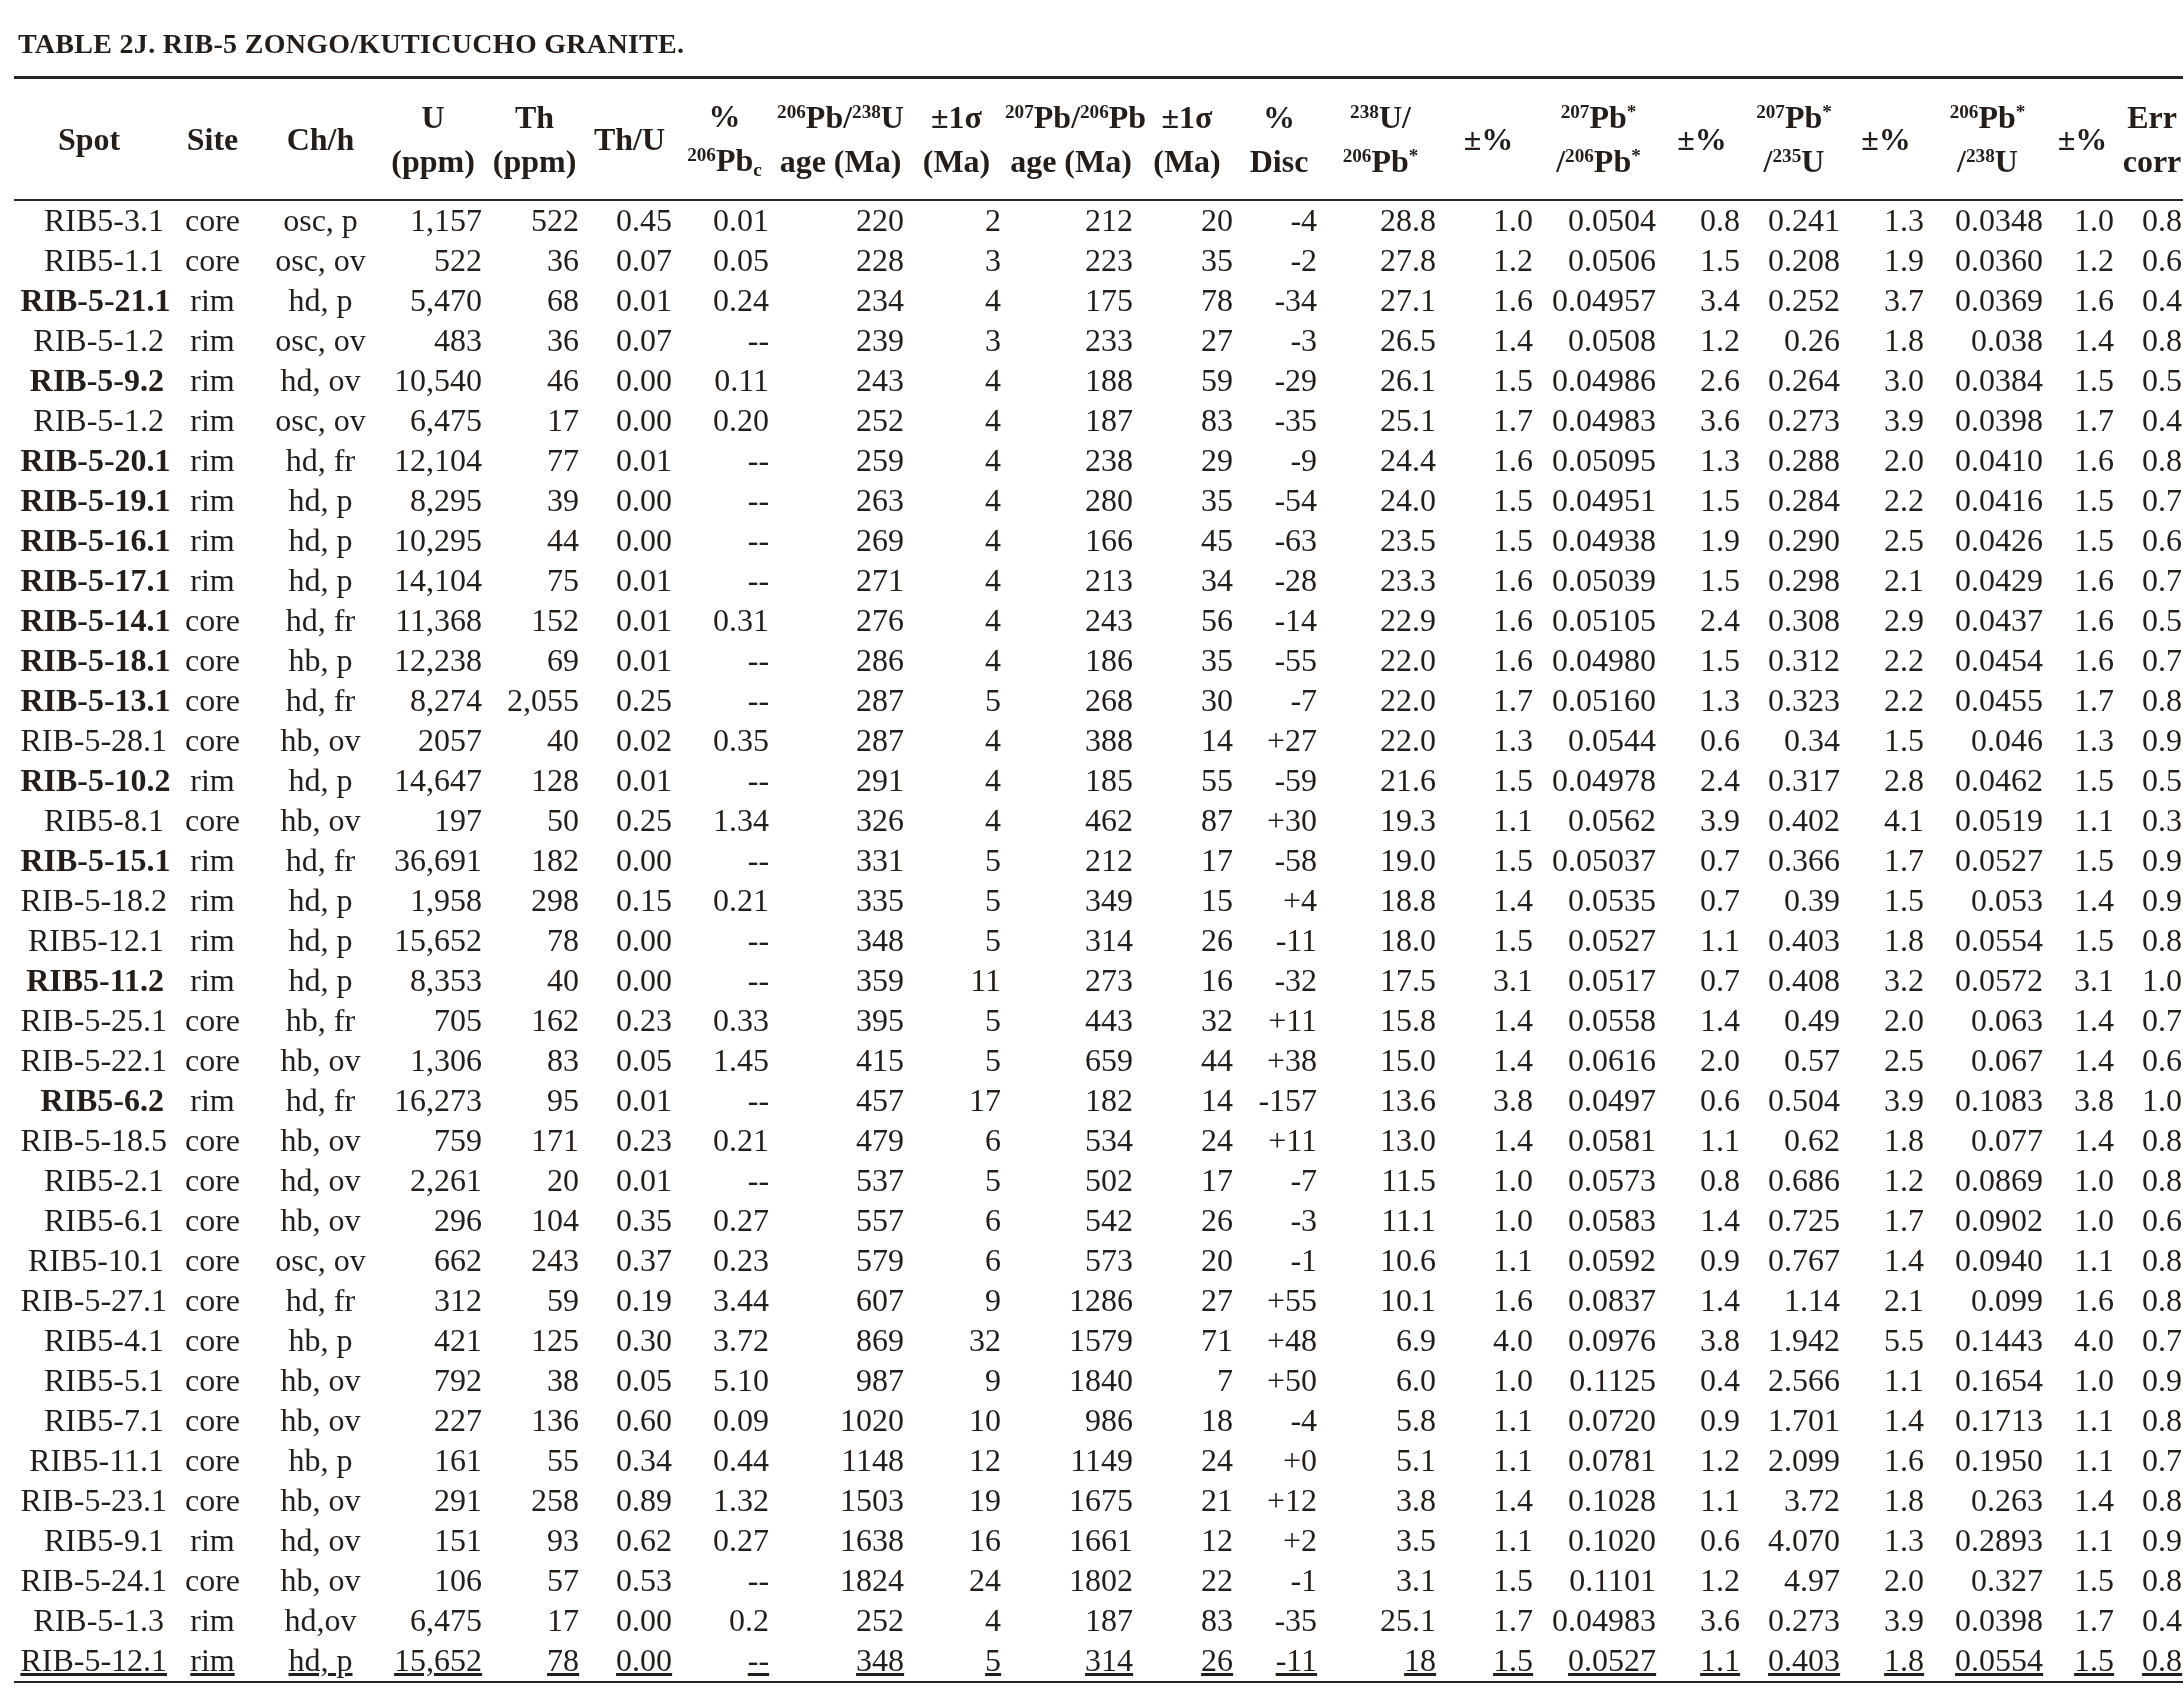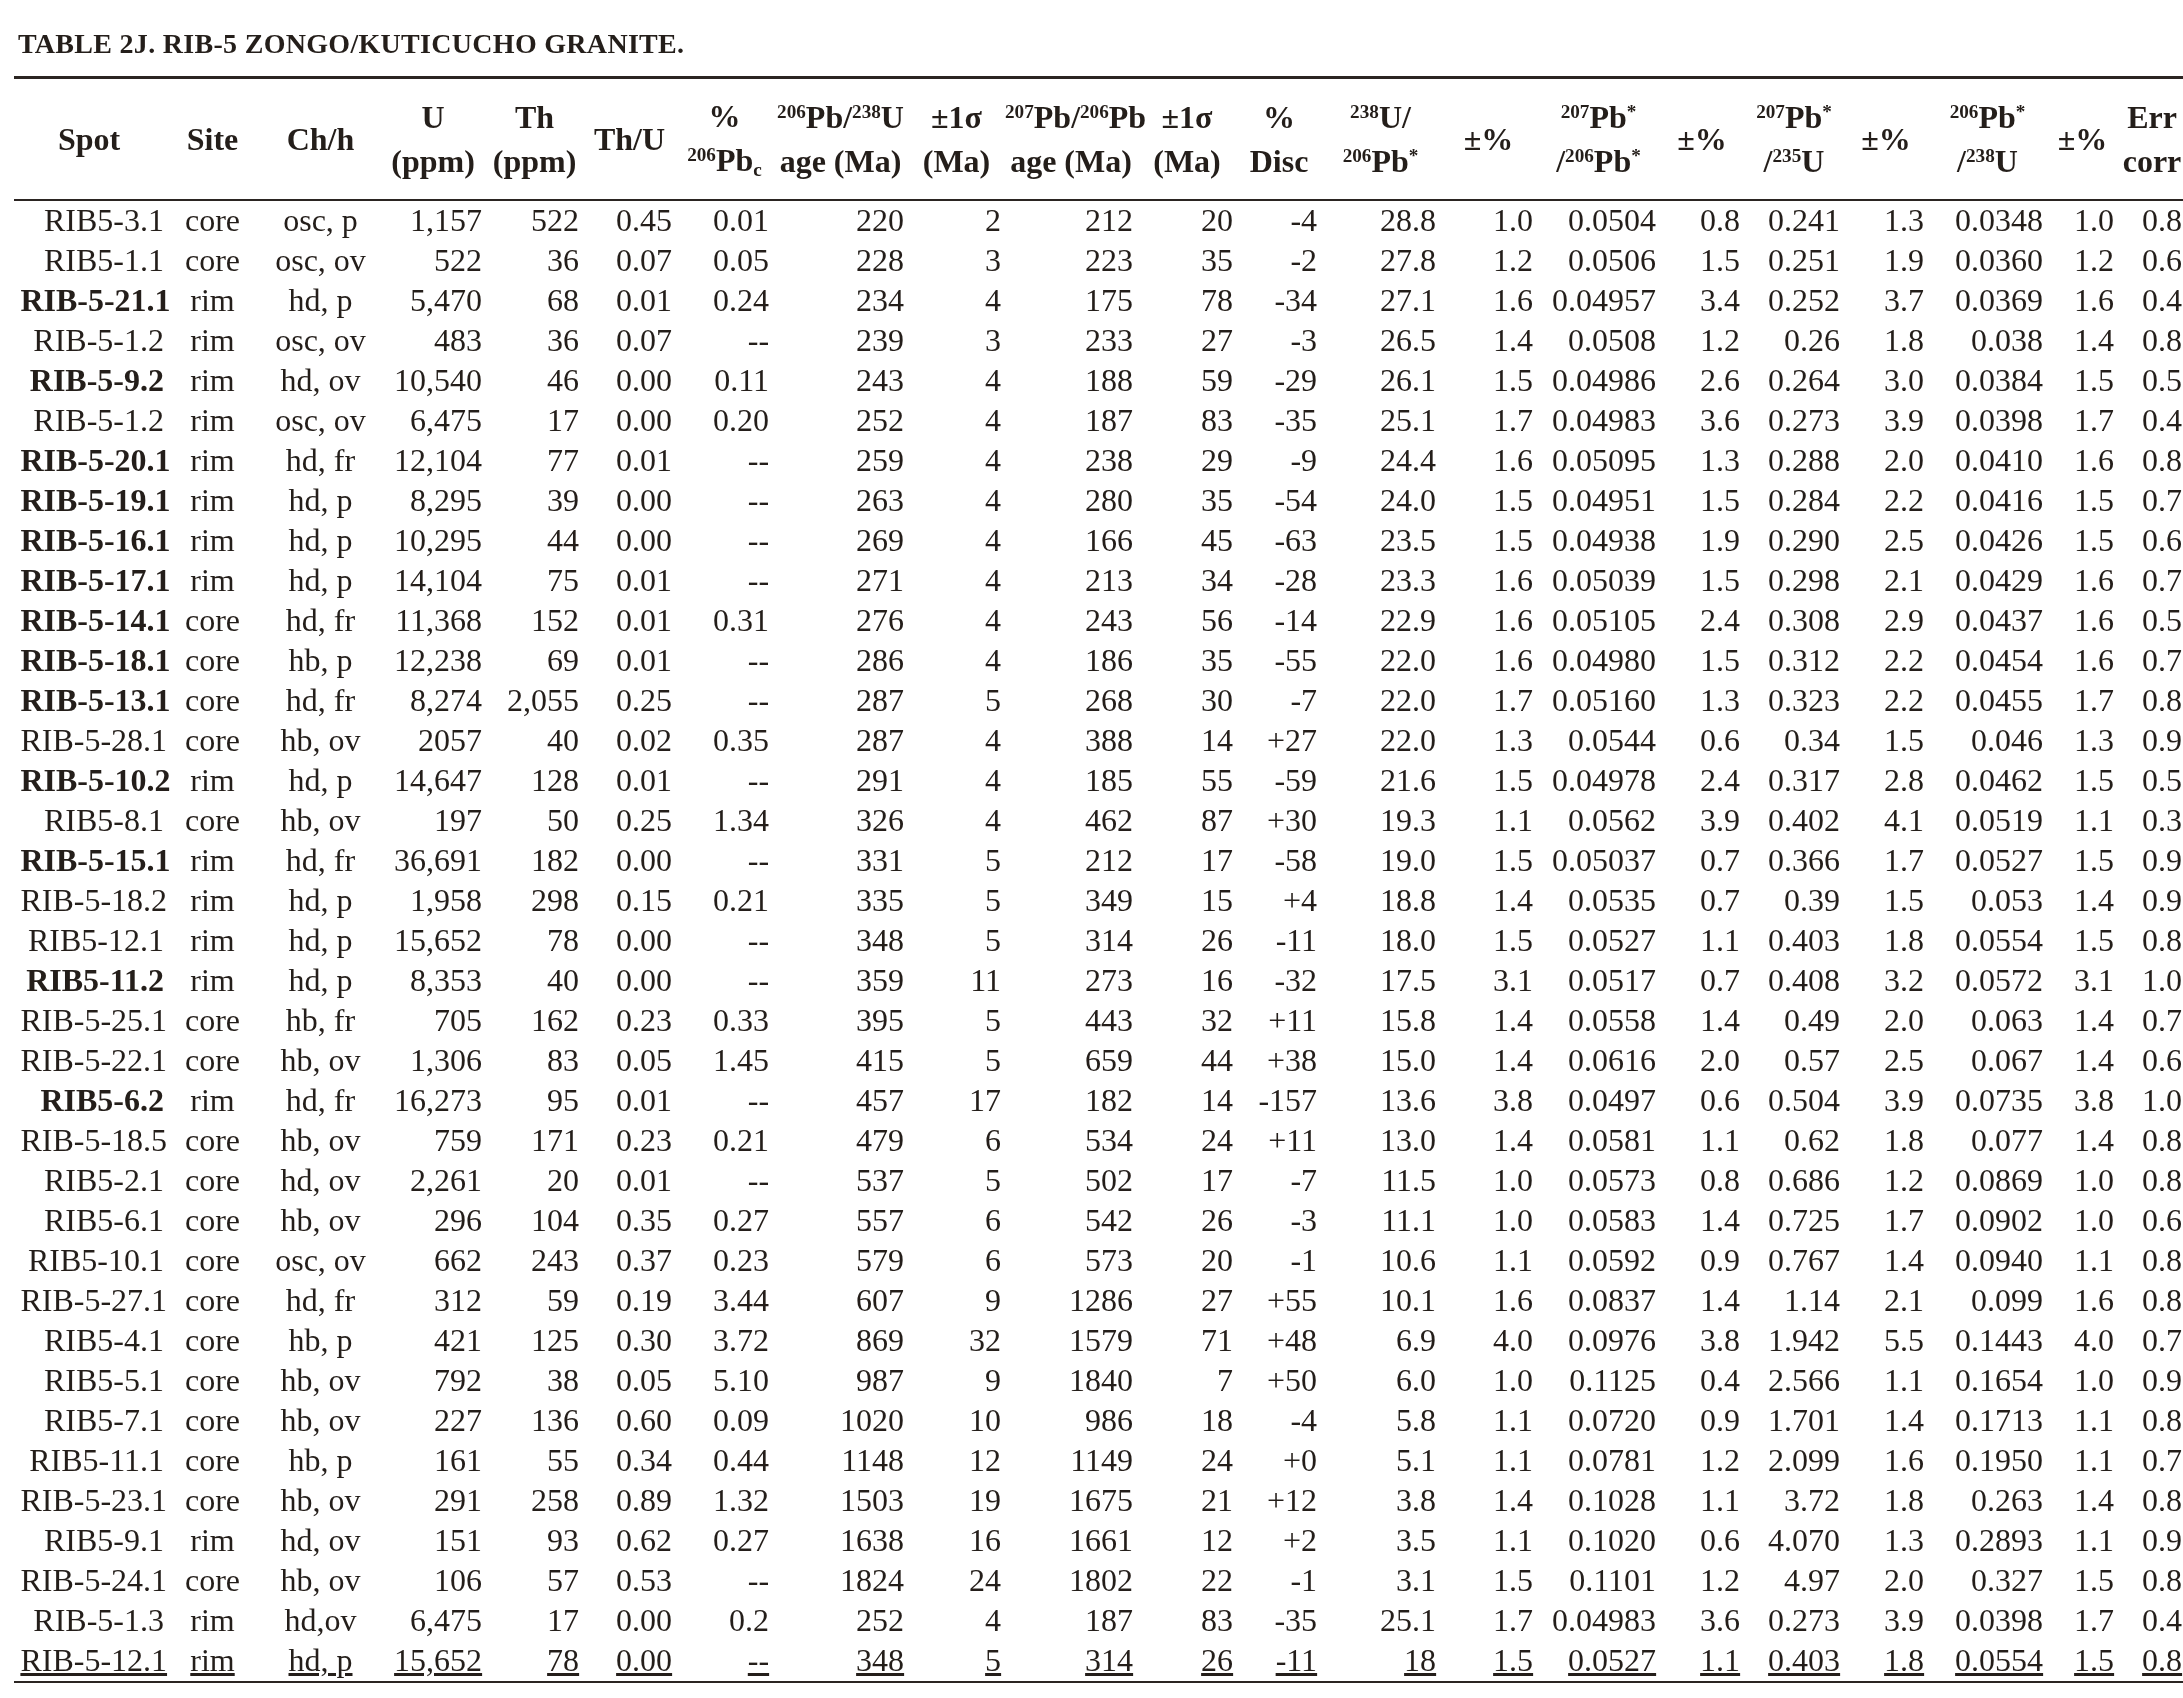--- a/index.html
+++ b/index.html
@@ -196,21 +196,21 @@
           <td class="ar">0.05</td>
           <td class="ar">228</td>
           <td class="ar">3</td>
           <td class="ar">223</td>
           <td class="ar">35</td>
           <td class="ar">-2</td>
           <td class="ar">27.8</td>
           <td class="ar">1.2</td>
           <td class="ar">0.0506</td>
           <td class="ar">1.5</td>
-          <td class="ar">0.251</td>
+          <td class="ar">0.208</td>
           <td class="ar">1.9</td>
           <td class="ar">0.0360</td>
           <td class="ar">1.2</td>
           <td class="ar">0.6</td>
         </tr>
         <tr>
           <td class="al bold">RIB-5-21.1</td>
           <td class="ac">rim</td>
           <td class="ac">hd, p</td>
           <td class="ar">5,470</td>
@@ -681,21 +681,21 @@
           <td class="ar">17</td>
           <td class="ar">182</td>
           <td class="ar">14</td>
           <td class="ar">-157</td>
           <td class="ar">13.6</td>
           <td class="ar">3.8</td>
           <td class="ar">0.0497</td>
           <td class="ar">0.6</td>
           <td class="ar">0.504</td>
           <td class="ar">3.9</td>
-          <td class="ar">0.0735</td>
+          <td class="ar">0.1083</td>
           <td class="ar">3.8</td>
           <td class="ar">1.0</td>
         </tr>
         <tr>
           <td class="al">RIB-5-18.5</td>
           <td class="ac">core</td>
           <td class="ac">hb, ov</td>
           <td class="ar">759</td>
           <td class="ar">171</td>
           <td class="ar">0.23</td>

